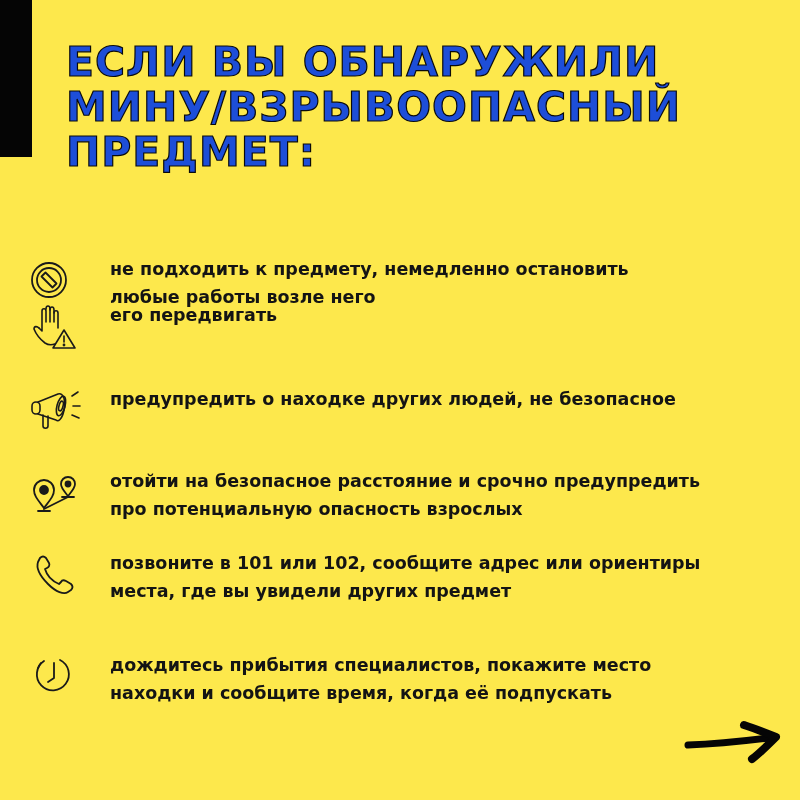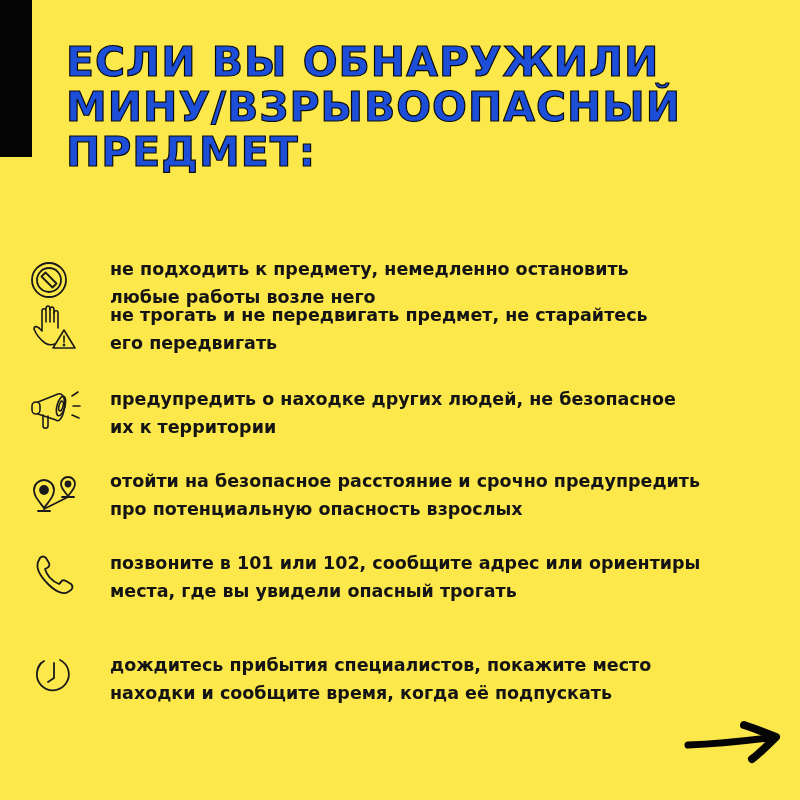--- a/index.html
+++ b/index.html
@@ -86,41 +86,39 @@
         <path d="M11 30 L14 33 L14 13 C14 10 18 10 18 13 L18 24"></path>
         <path d="M18 11 C18 7 22 7 22 11 L22 24"></path>
         <path d="M22 12 C22 8 26 8 26 12 L26 24"></path>
         <path d="M26 15 C26 12 30 12 30 15 L30 30"></path>
         <path d="M36 32 L47 50 L25 50 Z"></path>
         <line x1="36" y1="38" x2="36" y2="44"></line>
         <circle cx="36" cy="47" r="0.6" fill="#1a1a1a"></circle>
       </svg>
     </div>
     <div class="text">
-      <span>не трогать и не передвигать предмет, не старайтесь</span>
       <span>его передвигать</span>
     </div>
   </div>
 
   <div class="item" style="top:166px;">
     <div class="icon">
       <svg viewBox="0 0 56 56" fill="none" stroke="#1a1a1a" stroke-width="1.6" stroke-linejoin="round" stroke-linecap="round">
         <rect x="4" y="20" width="8" height="12" rx="4"></rect>
         <path d="M10 20 L30 12 C36 10 38 20 36 28 C34 38 30 40 28 38 L10 32"></path>
         <ellipse cx="33" cy="24" rx="4" ry="10" transform="rotate(15 33 24)"></ellipse>
         <ellipse cx="33" cy="24" rx="2" ry="5" transform="rotate(15 33 24)"></ellipse>
         <path d="M15 33 L15 44 C15 47 20 47 20 44 L20 34"></path>
         <line x1="44" y1="14" x2="50" y2="10"></line>
         <line x1="45" y1="24" x2="52" y2="24"></line>
         <line x1="44" y1="33" x2="51" y2="36"></line>
       </svg>
     </div>
     <div class="text">
       <span>предупредить о находке других людей, не безопасное</span>
-      <span>их к территории</span>
     </div>
   </div>
 
   <div class="item" style="top:248px;">
     <div class="icon">
       <svg viewBox="0 0 56 56" fill="none" stroke="#1a1a1a" stroke-width="1.8" stroke-linejoin="round" stroke-linecap="round">
         <path d="M16 44 C10 36 6 32 6 26 C6 20 11 16 16 16 C21 16 26 20 26 26 C26 32 22 36 16 44 Z"></path>
         <circle cx="16" cy="26" r="4" fill="#1a1a1a"></circle>
         <path d="M40 32 C36 27 33 24 33 20 C33 16 36 13 40 13 C44 13 47 16 47 20 C47 24 44 27 40 32 Z"></path>
         <circle cx="40" cy="20" r="2.5" fill="#1a1a1a"></circle>
@@ -136,21 +134,21 @@
   </div>
 
   <div class="item" style="top:330px;padding-left:36px;">
     <div class="icon">
       <svg viewBox="0 0 56 56" fill="none" stroke="#1a1a1a" stroke-width="1.8" stroke-linejoin="round" stroke-linecap="round">
         <path d="M12 12 C14 10 16 10 18 12 L21 17 C22 19 21 21 19 22 L17 23 C19 30 24 35 31 38 L33 36 C34 34 36 34 38 35 L43 38 C45 40 45 42 43 44 L40 46 C36 49 28 46 20 38 C12 30 8 22 10 16 Z"></path>
       </svg>
     </div>
     <div class="text">
       <span>позвоните в 101 или 102, сообщите адрес или ориентиры</span>
-      <span>места, где вы увидели опасный трогать</span>
+      <span>места, где вы увидели других предмет</span>
     </div>
   </div>
 
   <div class="item" style="top:432px;">
     <div class="icon">
       <svg viewBox="0 0 56 56" fill="none" stroke="#1a1a1a" stroke-width="1.8" stroke-linejoin="round" stroke-linecap="round">
         <path d="M32 12 A16 16 0 1 1 16 13"></path>
         <path d="M10 20 A16 16 0 0 1 13 15"></path>
         <path d="M26 15 L26 30 L20 34"></path>
       </svg>

